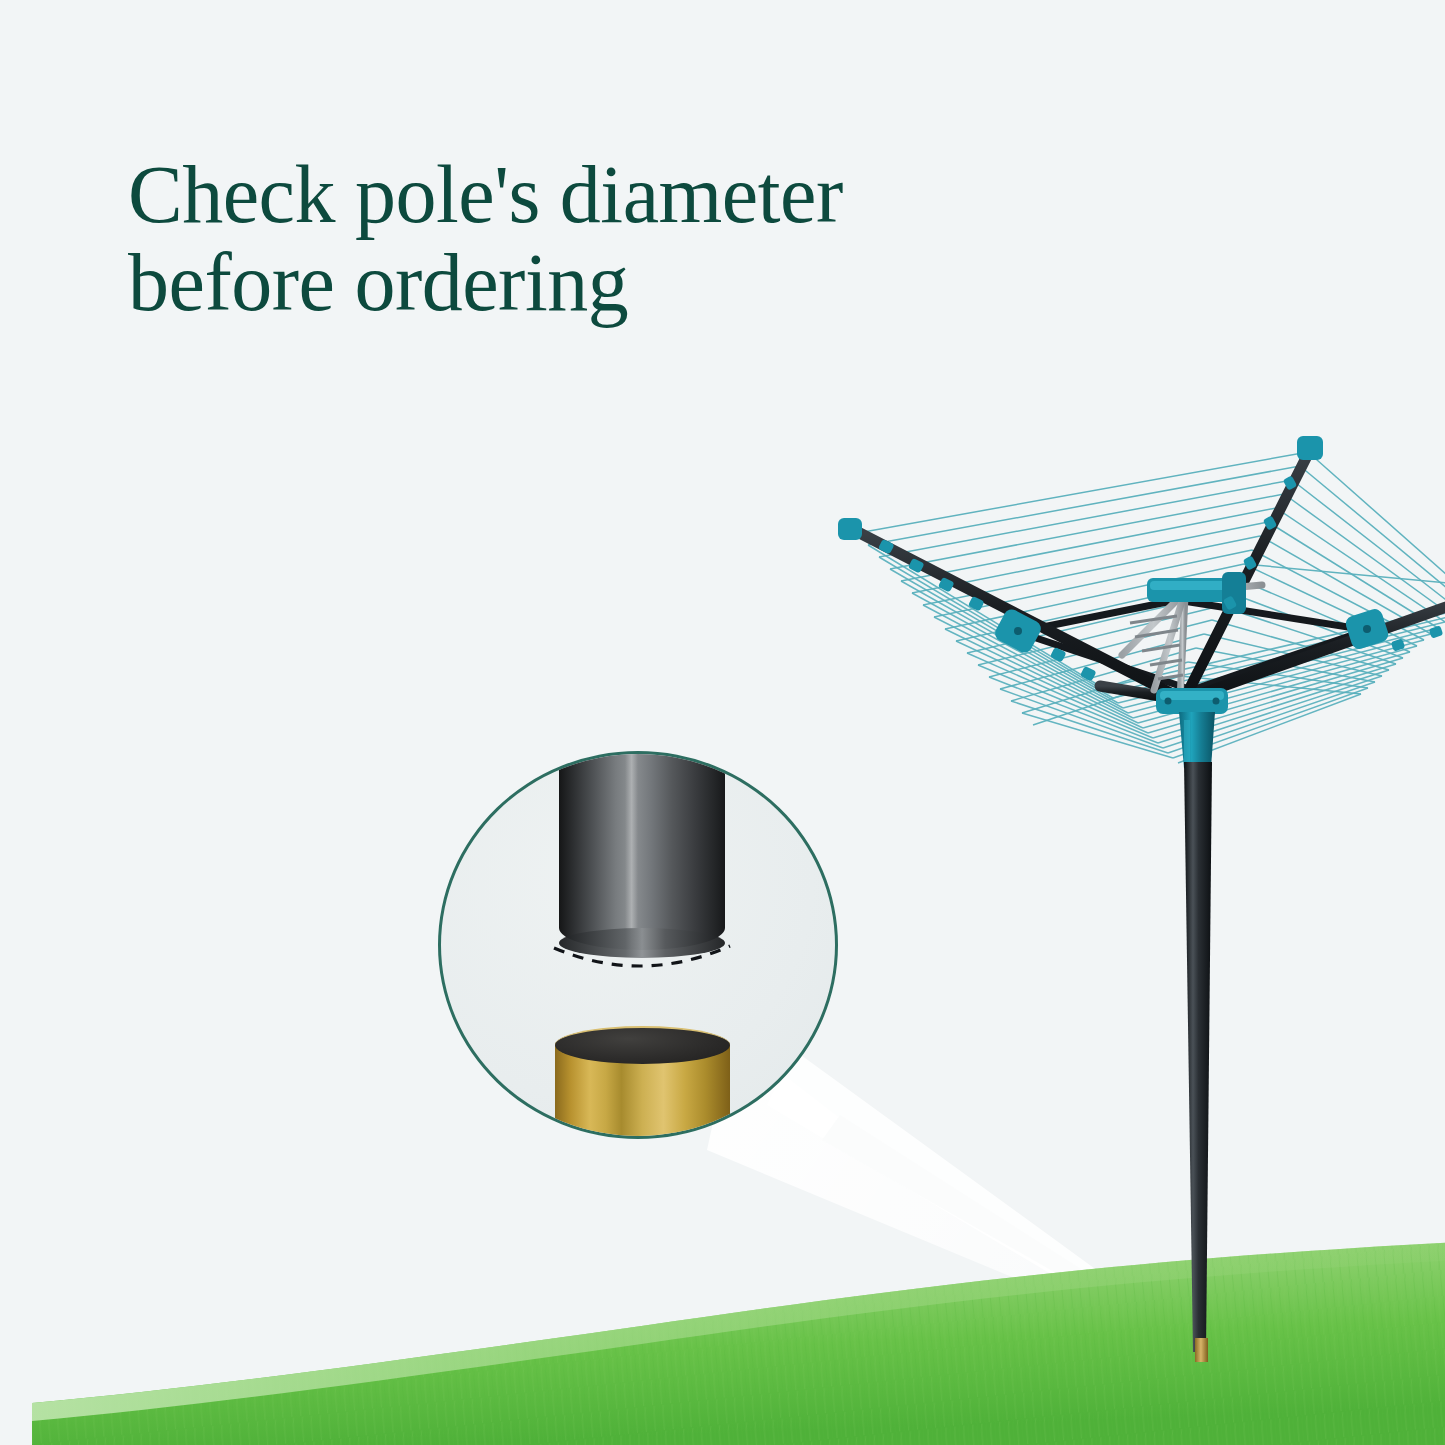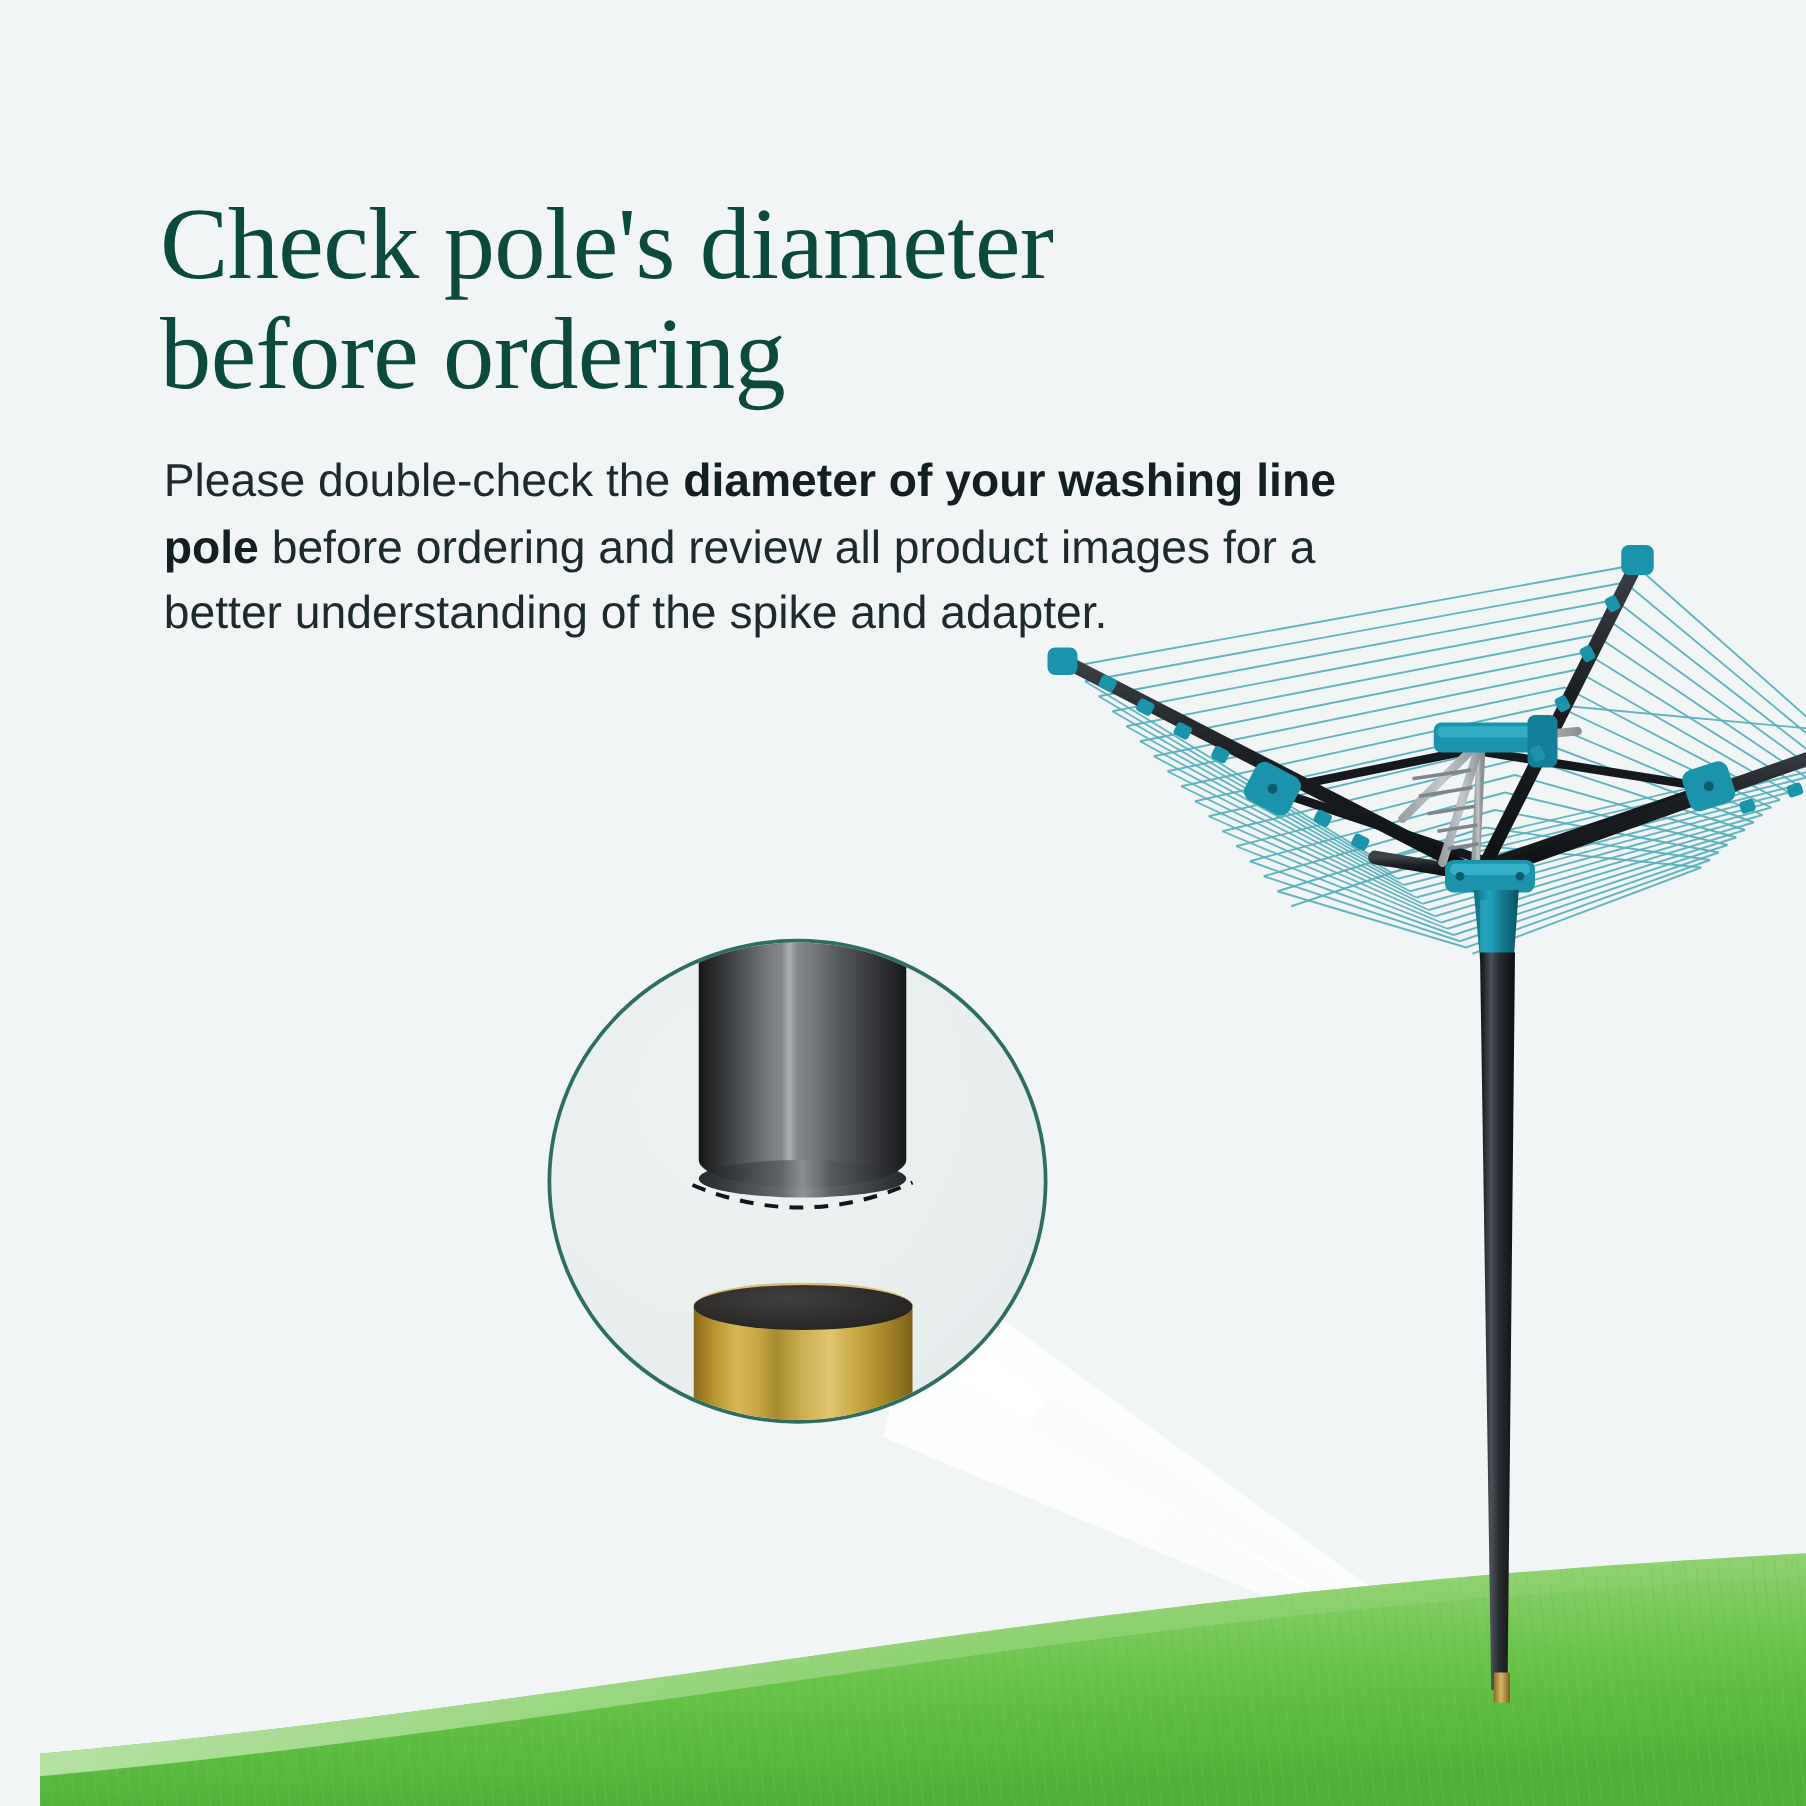--- a/index.html
+++ b/index.html
@@ -200,21 +200,20 @@
       </linearGradient>
     </defs>
     <polygon points="700,1035 810,1120 1178,1352 1160,1352 675,1150" fill="url(#beamGrad)"></polygon>
     <polygon points="762,1050 1172,1348 1150,1352 735,1105" fill="#ffffff" opacity="0.85"></polygon>
     <polygon points="808,1115 1176,1350 1163,1352 790,1140" fill="#fbfcfc" opacity="0.9"></polygon>
   </svg>
 
   <h1 class="headline">Check pole's diameter
 before ordering</h1>
 
-  <p class="bodycopy"><span class="seg">Please double-check the </span><span class="seg b">diameter of your washing line pole</span><span class="seg"> before ordering and review all product images for a better understanding of the spike and adapter.</span></p>
 
   <svg class="grass" viewBox="0 0 1445 210" preserveAspectRatio="none">
     <defs>
       <linearGradient id="grassGrad" x1="0" y1="0" x2="0.25" y2="1">
         <stop offset="0%" stop-color="#a9dd92"></stop>
         <stop offset="25%" stop-color="#8ed16f"></stop>
         <stop offset="60%" stop-color="#68c248"></stop>
         <stop offset="100%" stop-color="#4fb139"></stop>
       </linearGradient>
       <linearGradient id="grassEdge" x1="0" y1="0" x2="1" y2="0">

